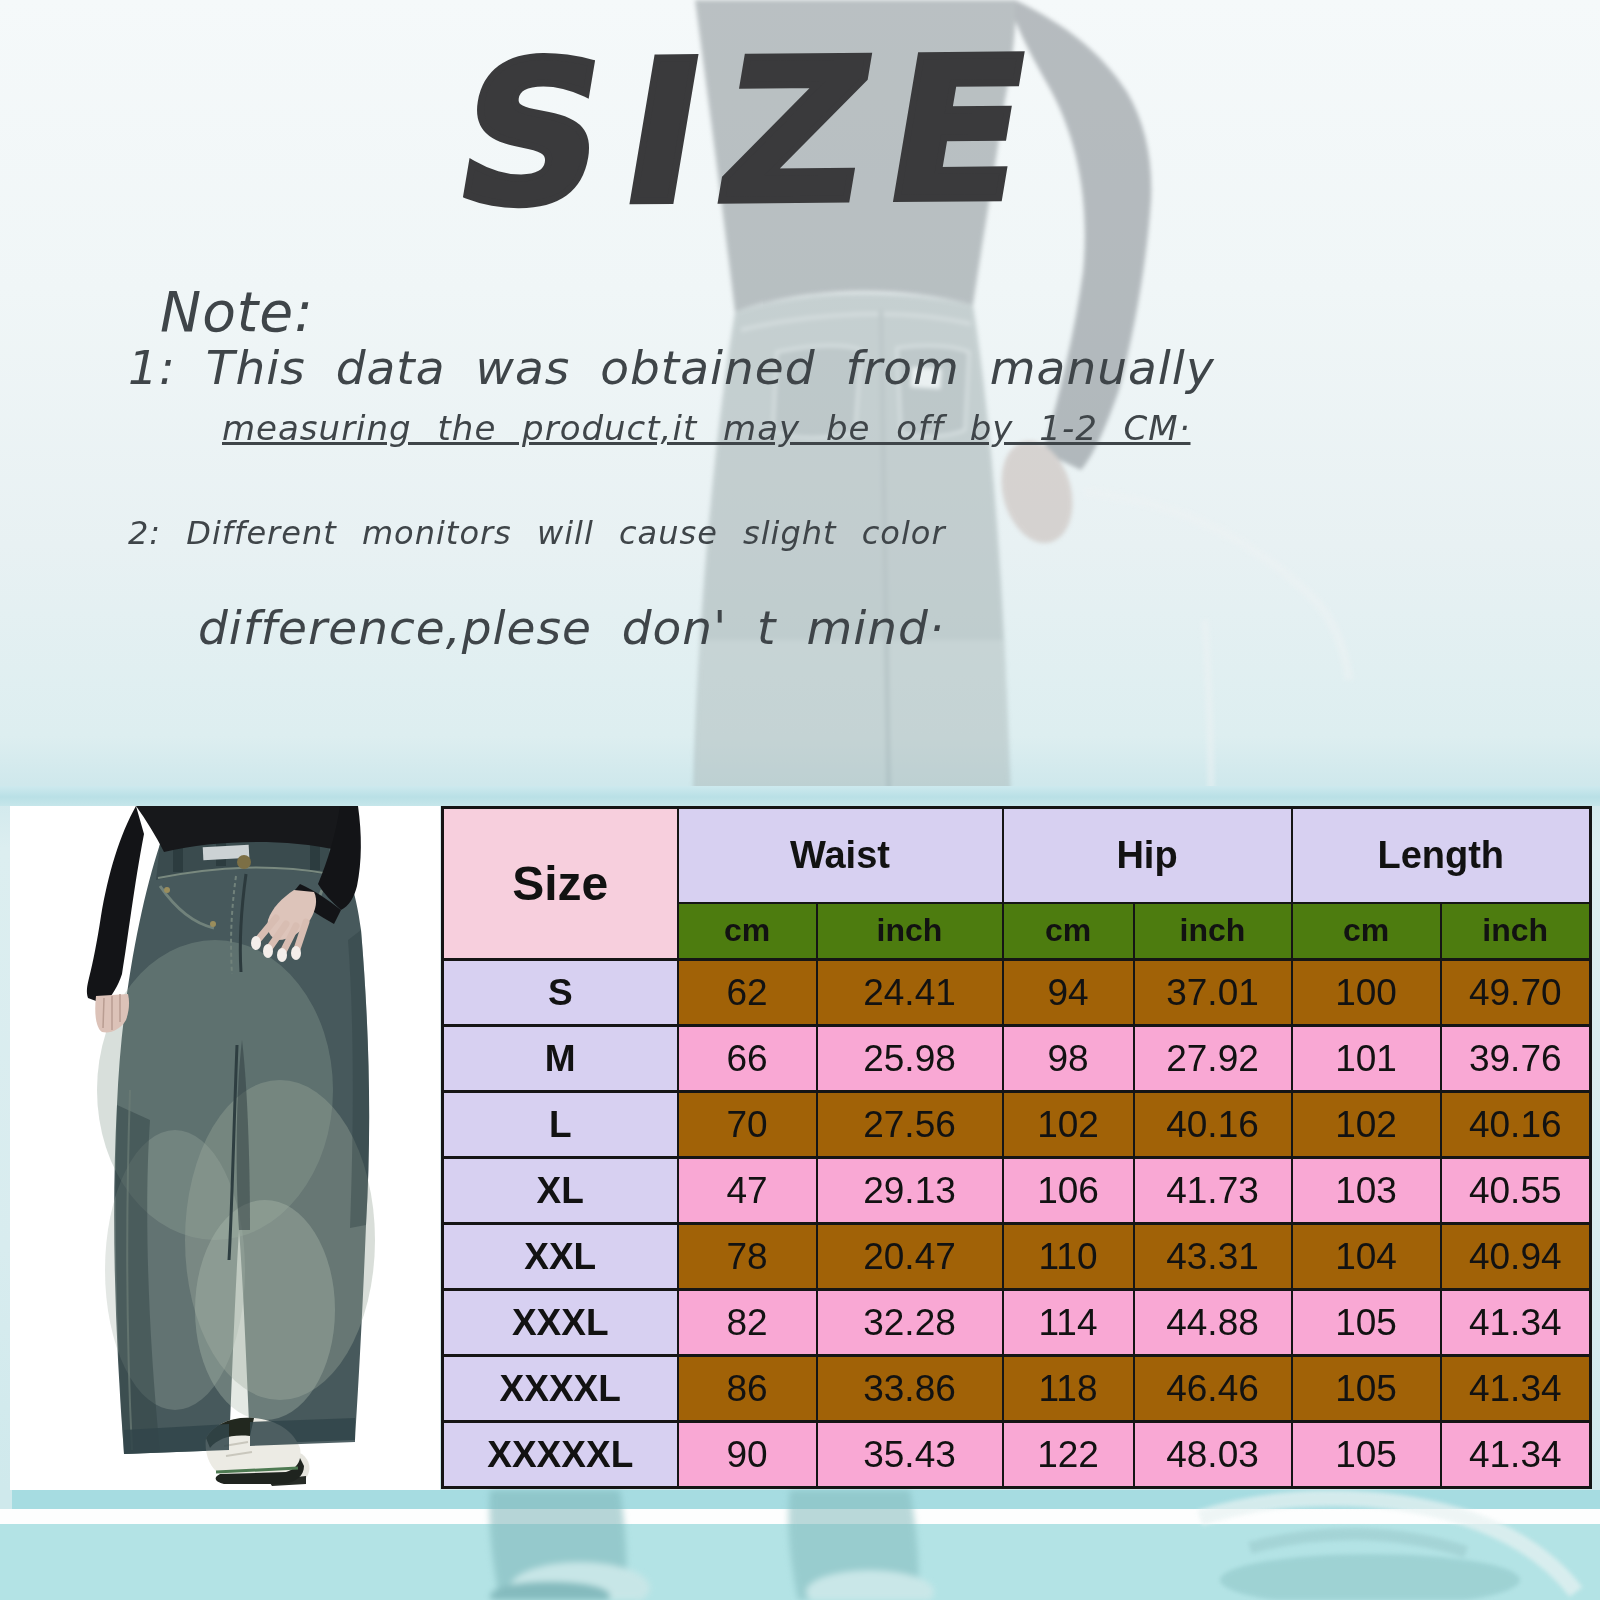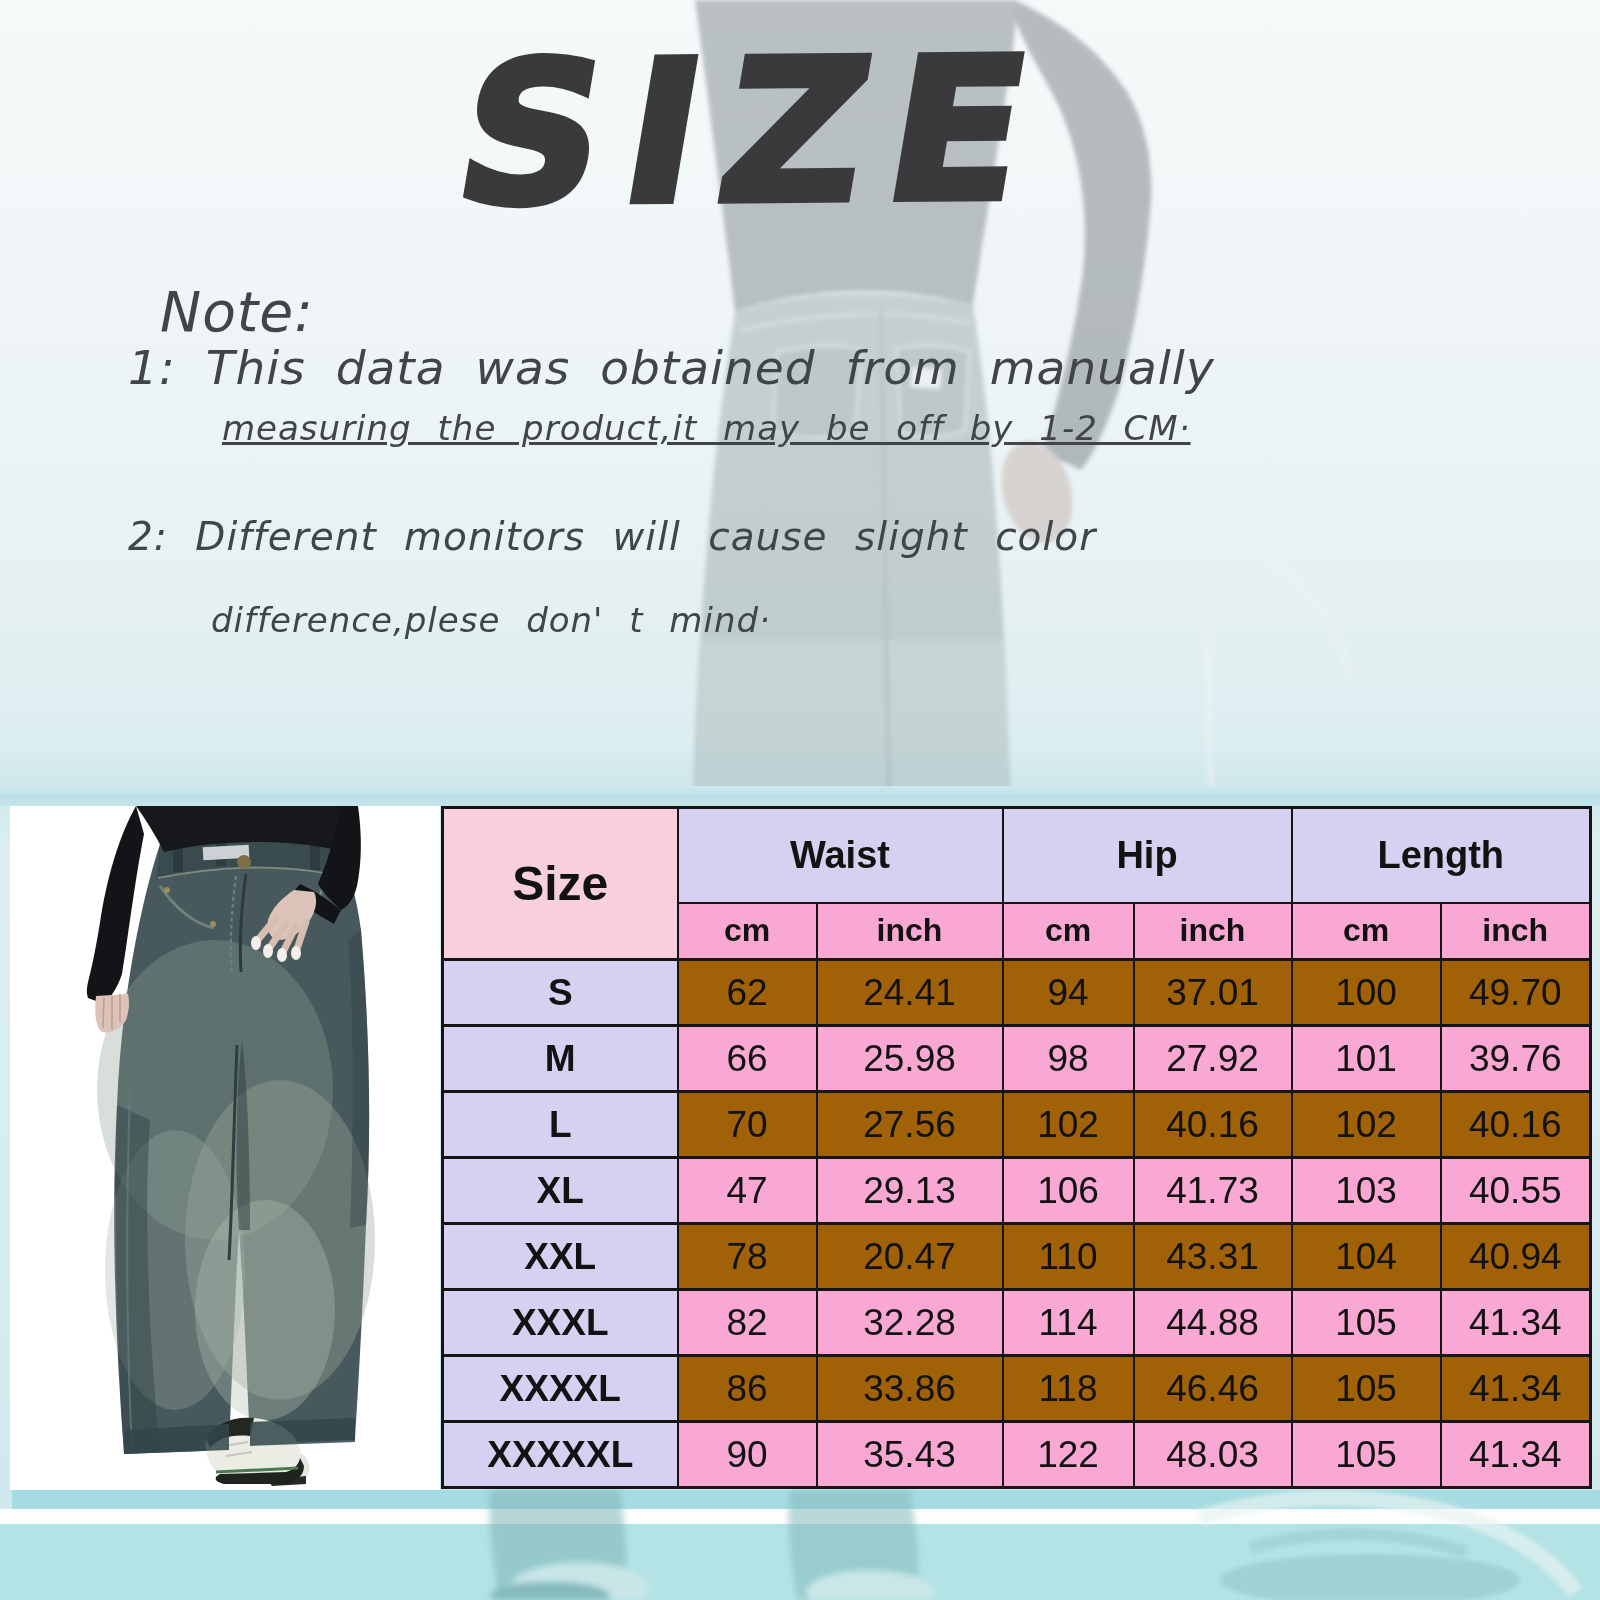--- a/index.html
+++ b/index.html
@@ -38,38 +38,38 @@
     transform:skewX(-10deg) rotate(-0.5deg);
   }
   
   .hand{
     position:absolute;z-index:6;font-family:"DejaVu Sans",sans-serif;font-style:italic;
     color:#3f4549;letter-spacing:1px;word-spacing:14px;white-space:nowrap;
   }
   .note-heading{left:160px;top:232px;font-size:55px;margin-top:48px;}
   .n1l1{left:128px;top:340px;font-size:47px;}
   .n1l2{left:222px;top:408px;font-size:34px;text-decoration:underline;}
-  .n2l1{left:128px;top:514px;font-size:39px;}
-  .n2l2{left:211px;top:600px;font-size:34px;}
+  .n2l1{left:128px;top:514px;font-size:32px;}
+  .n2l2{left:198px;top:600px;font-size:47px;}
 
   
   .photo{position:absolute;left:10px;top:790px;width:430px;height:700px;z-index:3;background:#ffffff;}
   .photo svg{display:block;}
 
   
   .tablewrap{position:absolute;left:441px;top:806px;z-index:5;}
   table.size{border-collapse:collapse;table-layout:fixed;width:1148px;background:#d7d0f1;}
   table.size td{
     border:2px solid #151515;text-align:center;vertical-align:middle;
     color:#121212;overflow:hidden;
   }
   table.size{border:3px solid #151515;}
   td.corner{background:#f7cfdd;font-size:48px;font-weight:bold;}
   td.group{background:#d7d0f1;font-size:38px;font-weight:bold;}
-  td.unit{background:#f9a8d4;font-size:32px;font-weight:bold;border-top-width:3px;}
+  td.unit{background:#4d7c0f;font-size:32px;font-weight:bold;border-top-width:3px;}
   td.szlabel{background:#d7d0f1;font-size:44px;font-weight:bold;}
   tr.data td{border-top-width:3px;font-size:37px;}
   tr.r-cyan td.val{background:#a16207;}
   tr.r-pink td.val{background:#f9a8d4;}
 </style>
 </head>
 <body>
 
 <div class="bg"></div>
 <div class="band1"></div>

